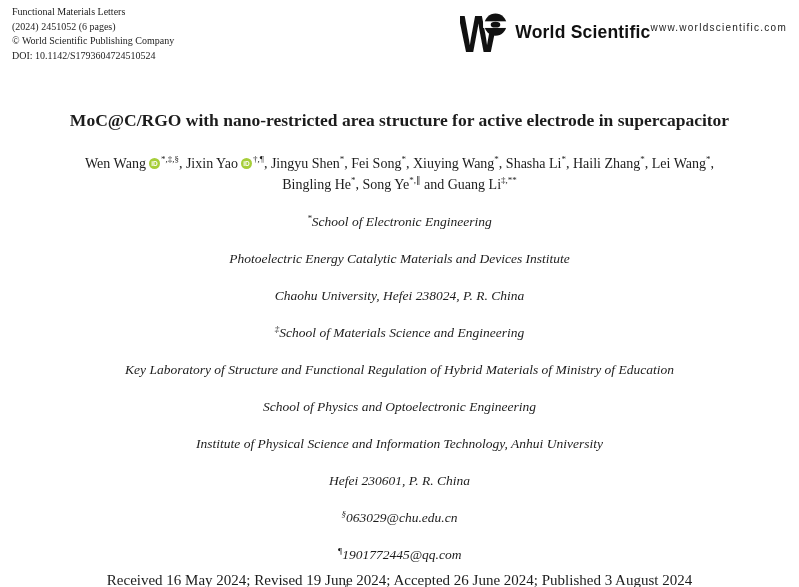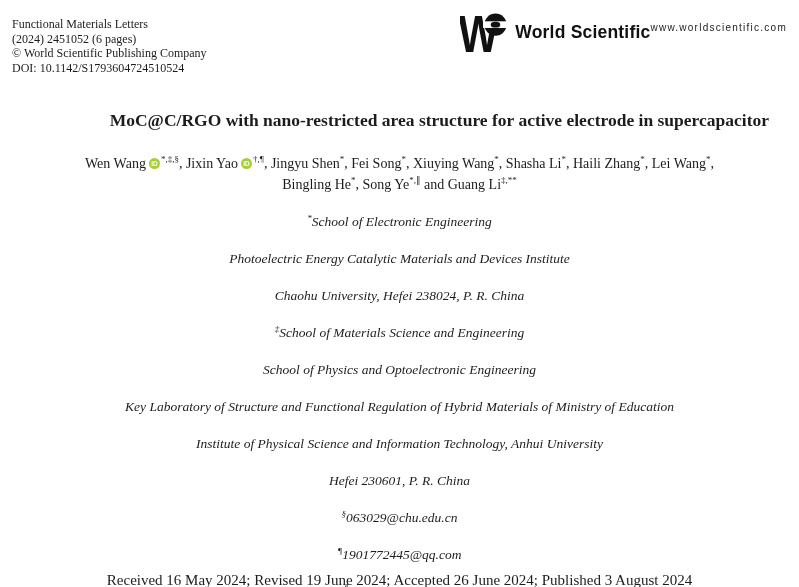--- a/index.html
+++ b/index.html
@@ -1,32 +1,32 @@
 <!DOCTYPE html>
 <html><head>
 <meta charset="utf-8">
 <style>
   html,body { margin:0; padding:0; background:#ffffff; }
   .page {
     position:relative; width:799px; height:587px; background:#ffffff;
     color:#1c1c1c; font-family:"Liberation Serif", serif; overflow:hidden;
   }
   
-  .header-left { position:absolute; left:12px; top:17px; font-size:12px; line-height:14.7px; }
+  .header-left { position:absolute; left:12px; top:5px; font-size:10px; line-height:14.7px; }
   .header-left p { margin:0; }
   
   .logo { position:absolute; top:9px; right:12px; display:flex; align-items:center; gap:7px;
           font-family:"Liberation Sans", sans-serif; }
   .logo-text { display:flex; flex-direction:row; }
   .logo-name { font-weight:bold; font-size:17.5px; letter-spacing:0.2px; color:#111; white-space:nowrap; }
   .logo-rule { height:2px; background:#111; margin:1px 0 2px; }
   .logo-url  { font-size:10px; letter-spacing:1.25px; color:#222; white-space:nowrap; }
   
   .content { padding-top:110px; }
-  .title { text-align:right; font-size:17.5px; font-weight:bold; margin:0; padding:0 30px; }
+  .title { text-align:center; font-size:17.5px; font-weight:bold; margin:0; padding:0 30px; }
   .authors { margin-top:22px; text-align:center; font-size:14px; line-height:21px; }
   .authors p { margin:0; }
   sup { font-size:9px; line-height:0; }
   .orcid-icon {
     display:inline-flex; width:11px; height:11px; border-radius:50%;
     color:#fff; font-family:"Liberation Sans", sans-serif; font-size:6.5px; font-weight:bold;
     align-items:center; justify-content:center; vertical-align:2px; margin:0 1px 0 3px;
   }
   .affils { margin-top:8px; text-align:center; font-size:13.5px; font-style:italic; line-height:21px; }
   .affils div { margin:16px; }
@@ -64,22 +64,22 @@
     <h1 class="title">MoC@C/RGO with nano-restricted area structure for active electrode in supercapacitor</h1>
     <div class="authors" id="authors">
         <p><span>Wen Wang</span><span class="orcid-icon" style="background: rgb(166, 206, 57);">iD</span><sup>*,‡,§</sup>, <span>Jixin Yao</span><span class="orcid-icon" style="background: rgb(166, 206, 57);">iD</span><sup>†,¶</sup>, <span>Jingyu Shen</span><sup>*</sup>, <span>Fei Song</span><sup>*</sup>, <span>Xiuying Wang</span><sup>*</sup>, <span>Shasha Li</span><sup>*</sup>, <span>Haili Zhang</span><sup>*</sup>, <span>Lei Wang</span><sup>*</sup>,</p>
         <p><span>Bingling He</span><sup>*</sup>, <span>Song Ye</span><sup>*,∥</sup> and <span>Guang Li</span><sup>‡,**</sup></p>
       </div>
     <div class="affils" id="affils">
         <div><sup>*</sup>School of Electronic Engineering</div>
         <div>Photoelectric Energy Catalytic Materials and Devices Institute</div>
         <div>Chaohu University, Hefei 238024, P. R. China</div>
         <div><sup>‡</sup>School of Materials Science and Engineering</div>
+        <div>Key Laboratory of Structure and Functional Regulation of Hybrid Materials of Ministry of Education</div>
         <div>School of Physics and Optoelectronic Engineering</div>
-        <div>Key Laboratory of Structure and Functional Regulation of Hybrid Materials of Ministry of Education</div>
         <div>Institute of Physical Science and Information Technology, Anhui University</div>
         <div>Hefei 230601, P. R. China</div>
         <div><sup>§</sup>063029@chu.edu.cn</div>
         <div><sup>¶</sup>1901772445@qq.com</div>
         <div><sup>∥</sup>yesong@chu.edu.cn</div>
         <div><sup>**</sup>liguang1971@ahu.edu.cn</div>
       </div>
   </div>
 
   <p class="footer">Received 16 May 2024; Revised 19 June 2024; Accepted 26 June 2024; Published 3 August 2024</p>

